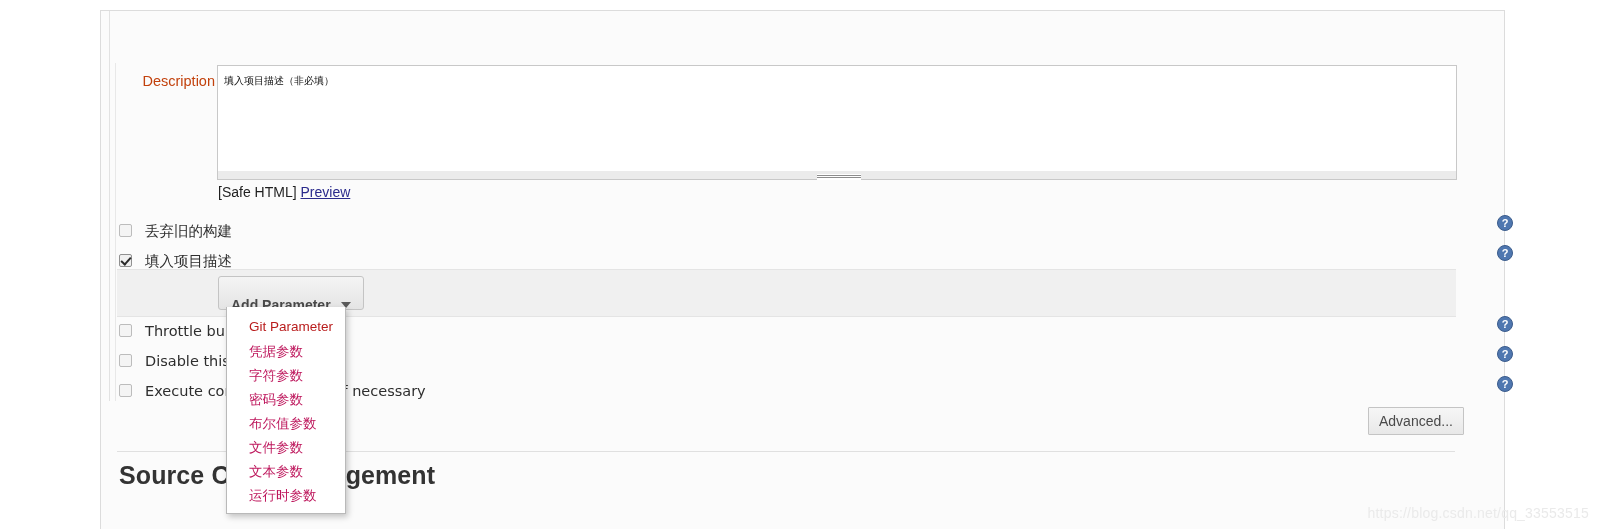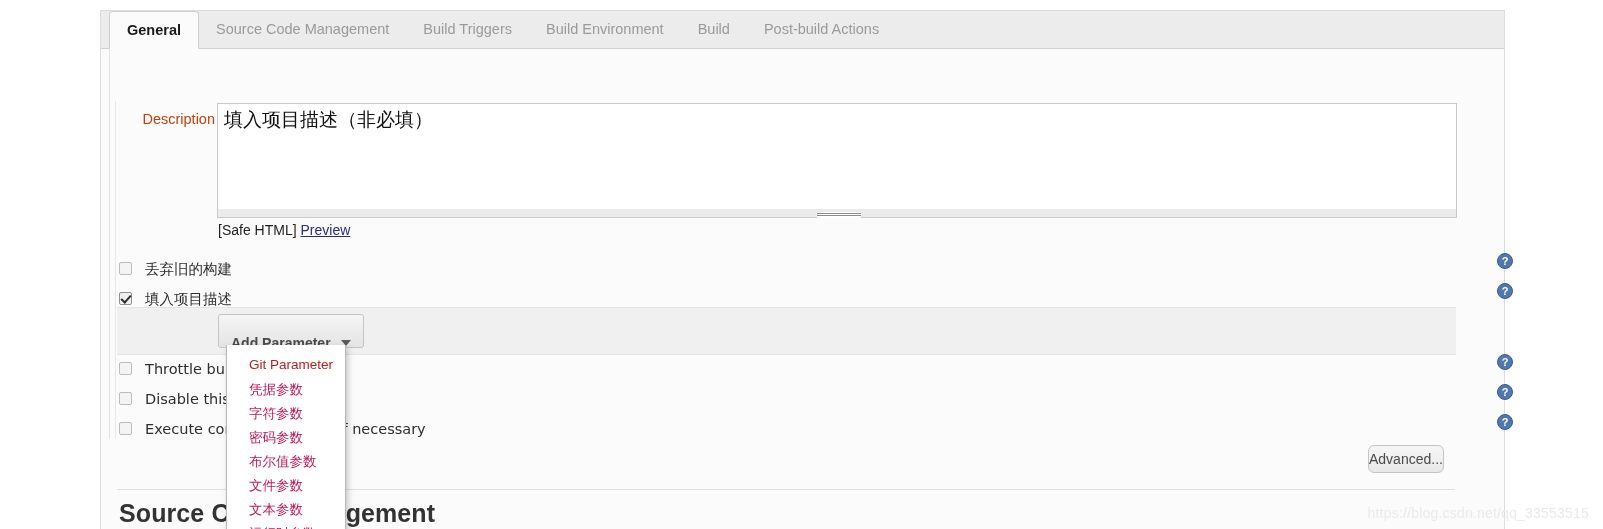--- a/index.html
+++ b/index.html
@@ -100,21 +100,21 @@
   }
   .desc-area {
     position: absolute;
     left: 116px;
     top: 54px;
     width: 1240px;
     height: 108px;
     border: 1px solid #c8c8c8;
     background: #ffffff;
     padding: 5px 6px;
-    font-size: 19px;
+    font-size: 10px;
     color: #111;
     line-height: 20px;
     resize: none;
     outline: none;
     font-family: "DejaVu Sans", "Liberation Sans", sans-serif;
     overflow: hidden;
   }
   .desc-grip {
     position: absolute;
     left: 716px;
@@ -282,26 +282,26 @@
     font-family: "Liberation Sans", sans-serif;
   }
 
   
   .advanced-btn {
     position: absolute;
     left: 1267px;
     top: 396px;
     height: 28px;
     line-height: 26px;
-    padding: 0 0;
+    padding: 0 10px;
     font-size: 14px;
     color: #4a4a4a;
     background: linear-gradient(to bottom, #f6f6f6 0%, #e8e8e8 100%);
     border: 1px solid #c4c4c4;
-    border-radius: 6px;
+    border-radius: 1px;
     cursor: pointer;
   }
 
   
   .section-divider {
     position: absolute;
     left: 16px;
     top: 440px;
     width: 1338px;
     height: 1px;
@@ -329,40 +329,20 @@
     z-index: 30;
   }
 </style>
 </head>
 <body>
 
 <div id="screen">
 
   <div class="config-panel">
 
-    <div class="tab-bar">
-      <div class="tab active">
-        <span>General</span>
-      </div>
-      <div class="tab">
-        <span>Source Code Management</span>
-      </div>
-      <div class="tab">
-        <span>Build Triggers</span>
-      </div>
-      <div class="tab">
-        <span>Build Environment</span>
-      </div>
-      <div class="tab">
-        <span>Build</span>
-      </div>
-      <div class="tab">
-        <span>Post-build Actions</span>
-      </div>
-    </div>
 
     <div class="form-body">
 
       <div class="left-rail"></div>
       <div class="left-rail2"></div>
 
       <div class="desc-label">Description</div>
       <textarea class="desc-area" placeholder="" style="">填入项目描述（非必填）</textarea>
       <div class="desc-shadow"></div>
       <div class="desc-grip"></div>

